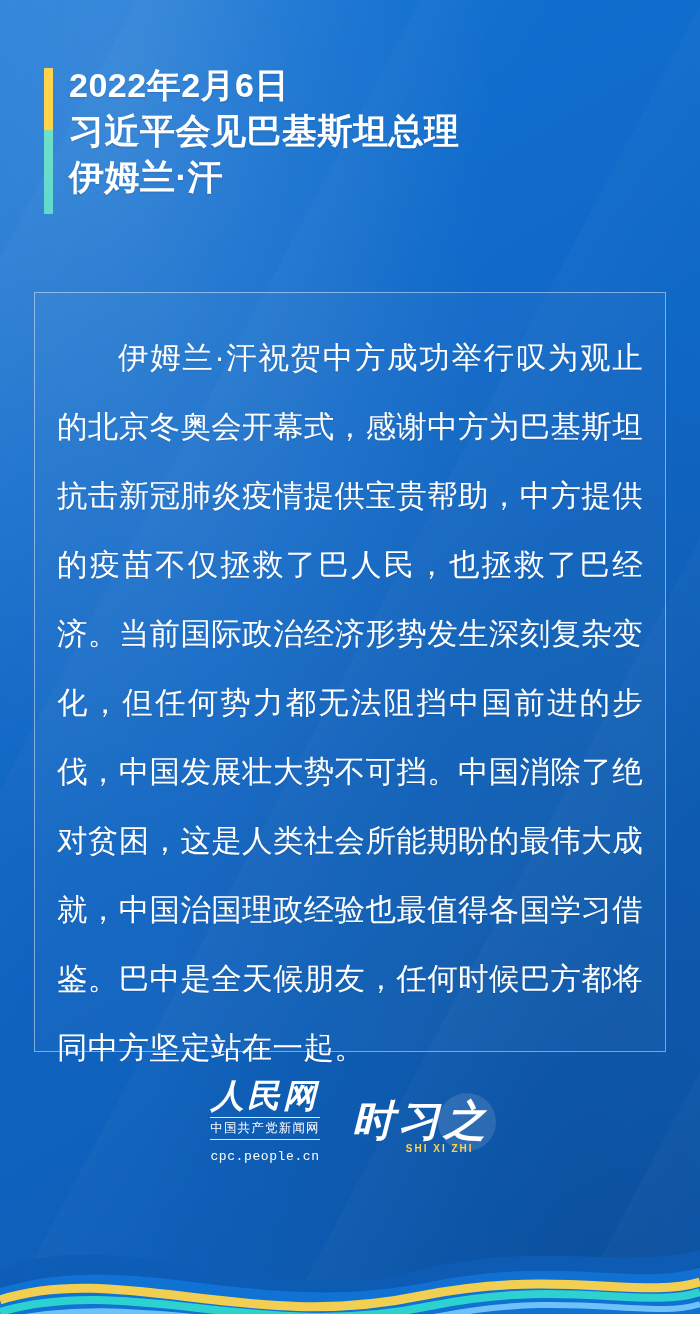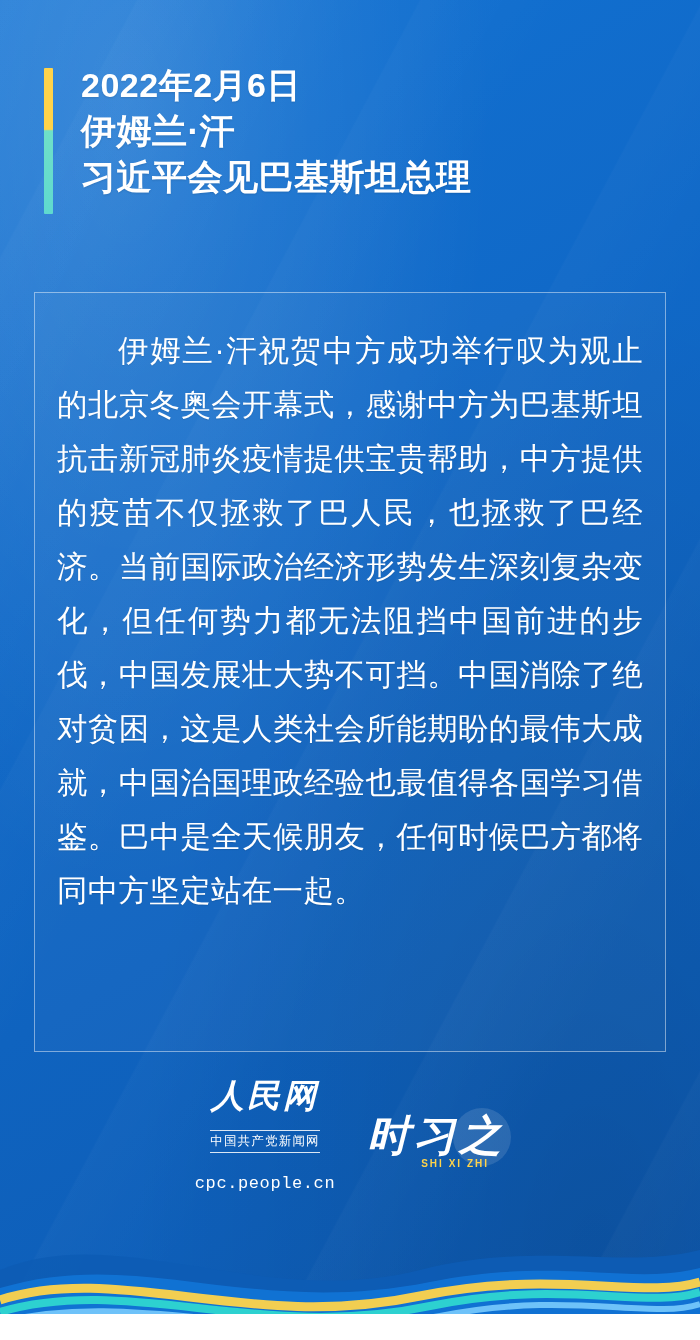--- a/index.html
+++ b/index.html
@@ -54,21 +54,20 @@
   .accent-bar {
     width: 9px;
     border-radius: 1px;
     margin-right: 16px;
     margin-top: 6px;
     height: 146px;
     background: linear-gradient(180deg, #ffd34a 0%, #ffd34a 42%, #6fe0c8 43%, #5fd9cf 100%);
   }
   .title-block {
     color: #ffffff;
-    margin-left: 12px;
   }
   .title-line {
     font-size: 35px;
     font-weight: bold;
     line-height: 46px;
     letter-spacing: 0.5px;
     white-space: nowrap;
     text-shadow: 0 1px 2px rgba(0,0,0,0.12);
   }
   .title-line.date {
@@ -82,21 +81,21 @@
     top: 292px;
     width: 632px;
     height: 760px;
     border: 1px solid rgba(255,255,255,0.45);
     box-sizing: border-box;
     background: rgba(255,255,255,0.03);
   }
   .card-text {
     color: #ffffff;
     font-size: 30.5px;
-    line-height: 54px;
+    line-height: 69px;
     letter-spacing: 0.3px;
     padding: 30px 22px 0 22px;
     text-indent: 2em;
     text-align: justify;
     text-justify: inter-ideograph;
     text-shadow: 0 1px 1px rgba(0,0,0,0.10);
   }
 
   
   .logos {
@@ -119,30 +118,30 @@
     font-family: "DejaVu Serif", "Liberation Serif", serif;
     font-weight: bold;
     font-size: 33px;
     letter-spacing: 3px;
     line-height: 36px;
     font-style: italic;
   }
   .people-logo .sub {
     font-size: 12.5px;
     letter-spacing: 1.2px;
-    margin-top: 16px;
+    margin-top: 3px;
     border-top: 1px solid rgba(255,255,255,0.85);
     border-bottom: 1px solid rgba(255,255,255,0.85);
     padding: 2px 0 2px 0;
   }
   .people-logo .url {
     font-family: "Liberation Mono", "DejaVu Sans Mono", monospace;
-    font-size: 17px;
+    font-size: 13px;
     letter-spacing: 0.6px;
-    margin-top: 21px;
+    margin-top: 9px;
   }
   .shixizhi {
     position: relative;
     display: flex;
     align-items: center;
     justify-content: center;
     color: #ffffff;
   }
   .shixizhi .circle {
     position: absolute;
@@ -194,22 +193,22 @@
 
 <div class="poster">
   <div class="sheen"></div>
   <div class="sheen2"></div>
 
   <div class="header">
     <div class="header-row">
       <div class="accent-bar"></div>
       <div class="title-block">
         <div class="title-line date">2022年2月6日</div>
+        <div class="title-line">习近平会见巴基斯坦总理</div>
         <div class="title-line">伊姆兰·汗</div>
-        <div class="title-line">习近平会见巴基斯坦总理</div>
       </div>
     </div>
   </div>
 
   <div class="card">
     <div class="card-text">伊姆兰·汗祝贺中方成功举行叹为观止的北京冬奥会开幕式，感谢中方为巴基斯坦抗击新冠肺炎疫情提供宝贵帮助，中方提供的疫苗不仅拯救了巴人民，也拯救了巴经济。当前国际政治经济形势发生深刻复杂变化，但任何势力都无法阻挡中国前进的步伐，中国发展壮大势不可挡。中国消除了绝对贫困，这是人类社会所能期盼的最伟大成就，中国治国理政经验也最值得各国学习借鉴。巴中是全天候朋友，任何时候巴方都将同中方坚定站在一起。</div>
   </div>
 
   <div class="logos">
     <div class="people-logo">

